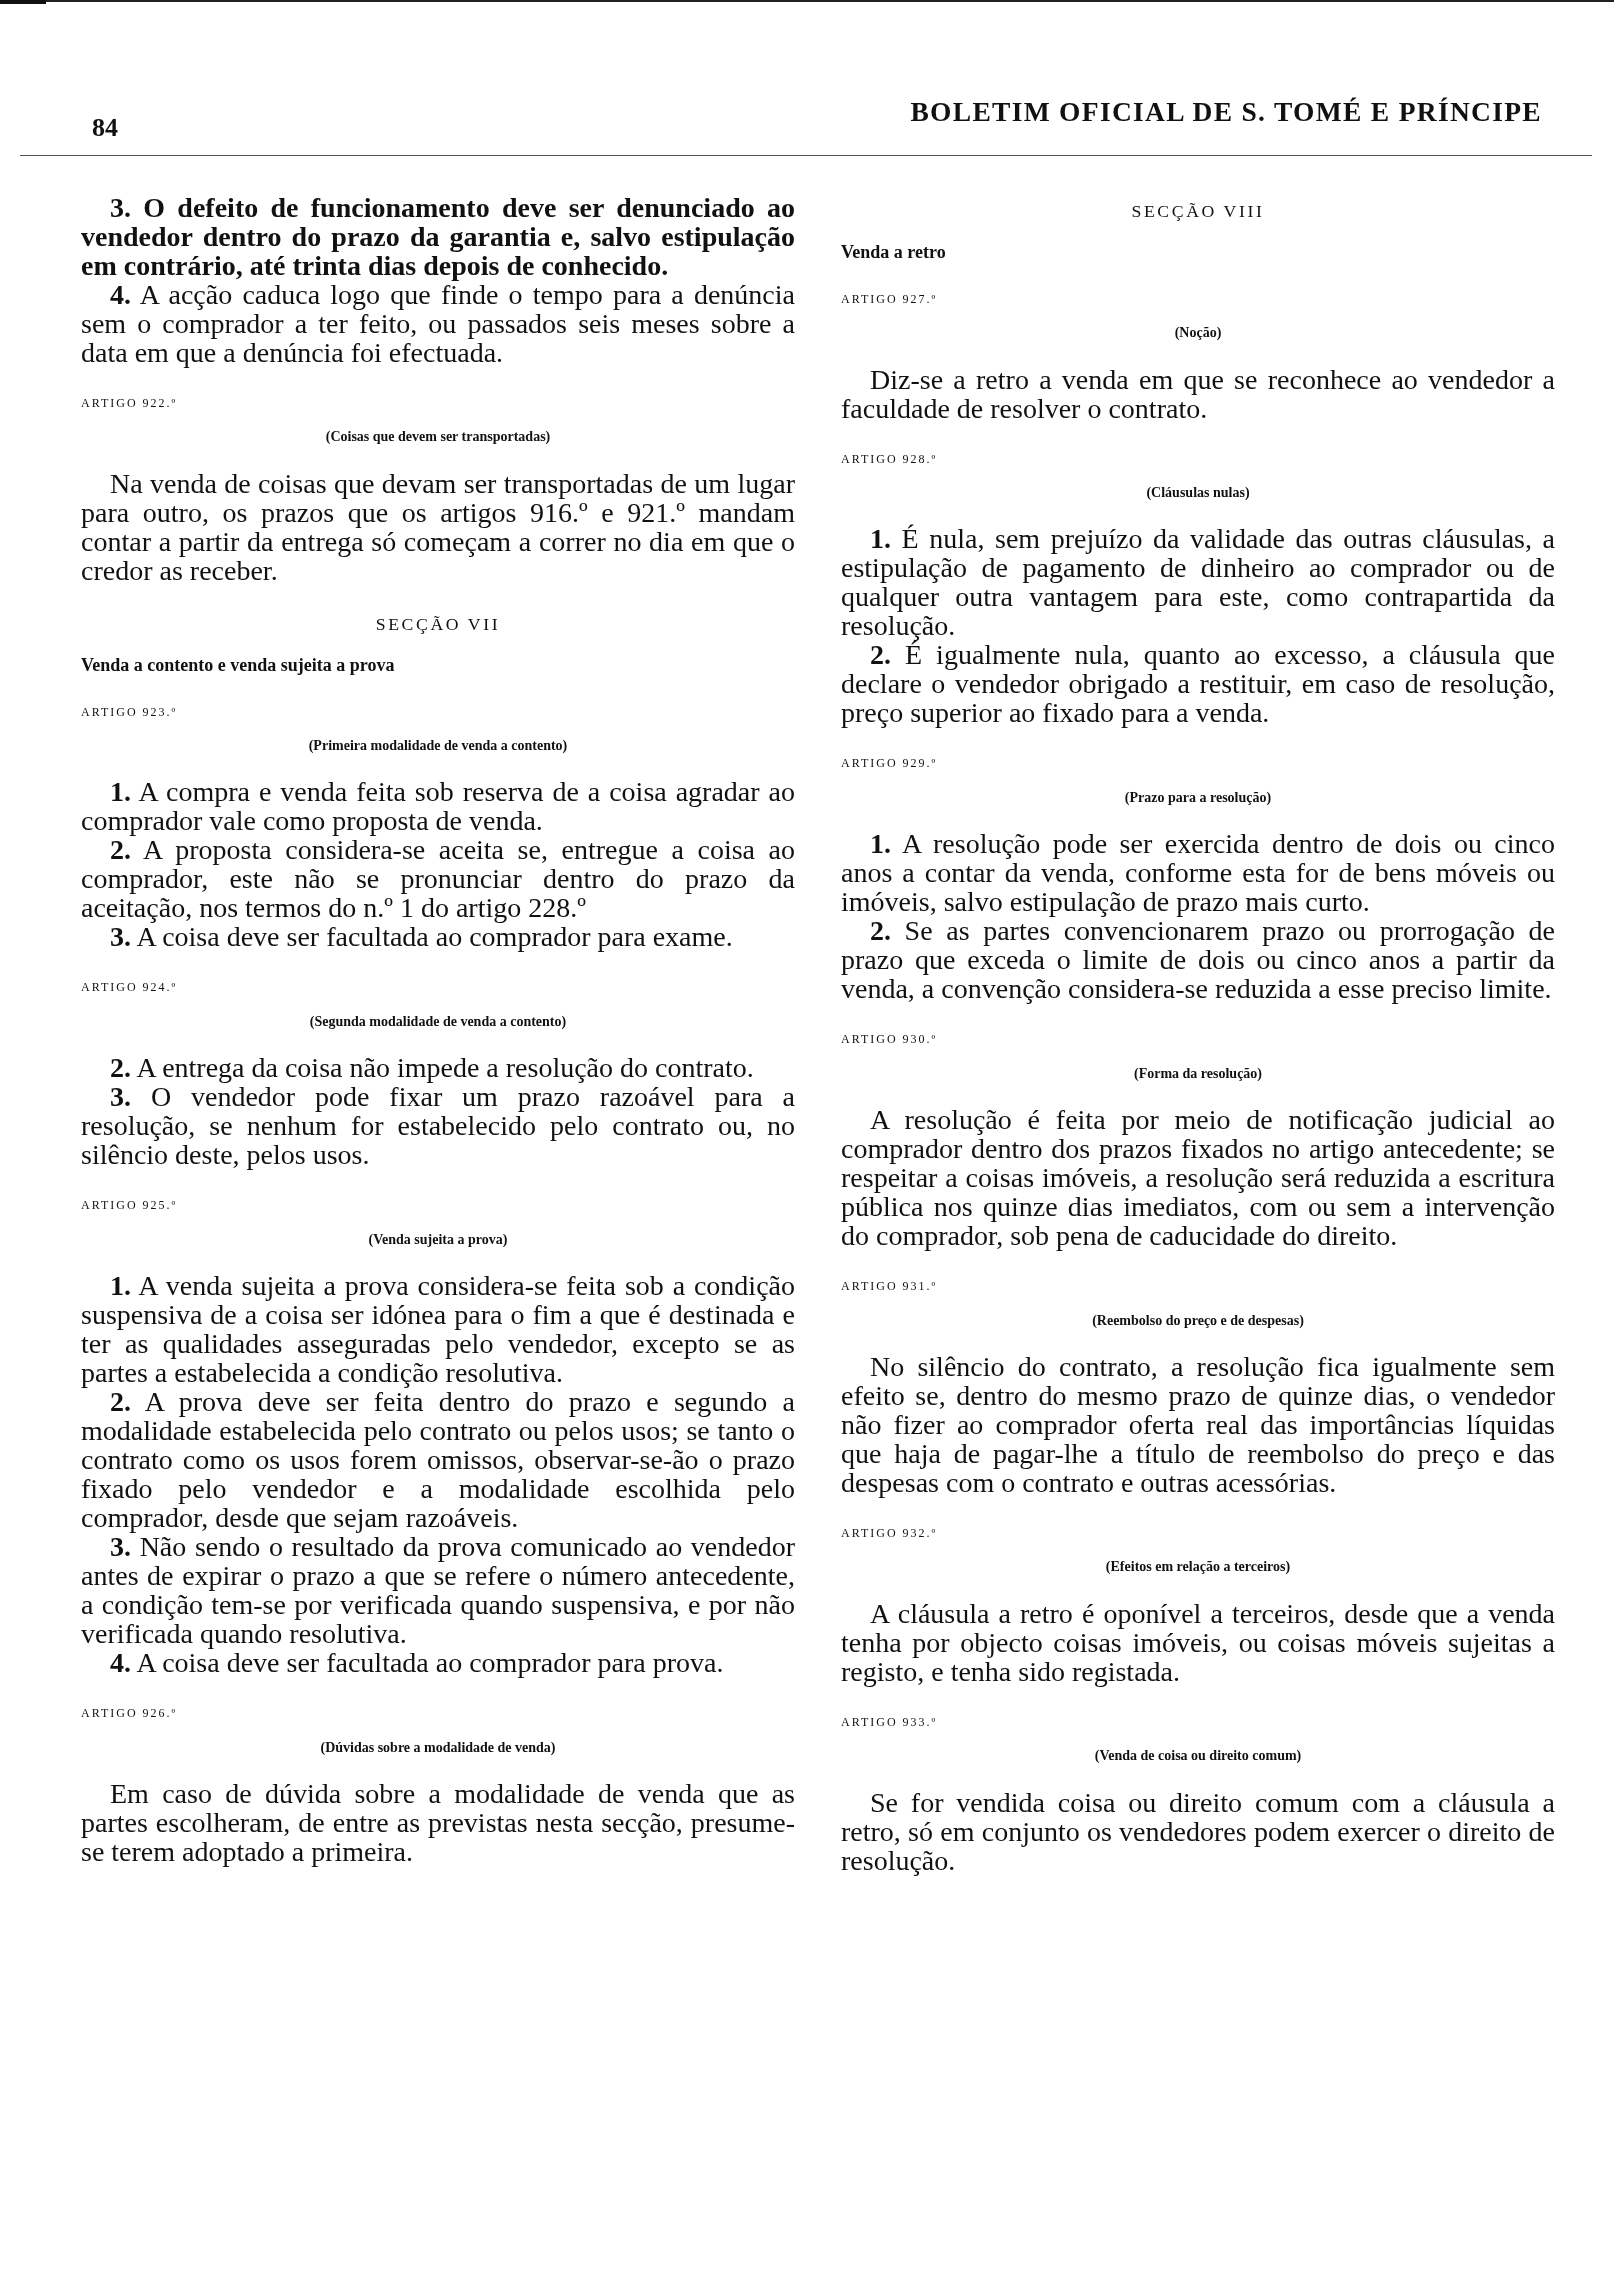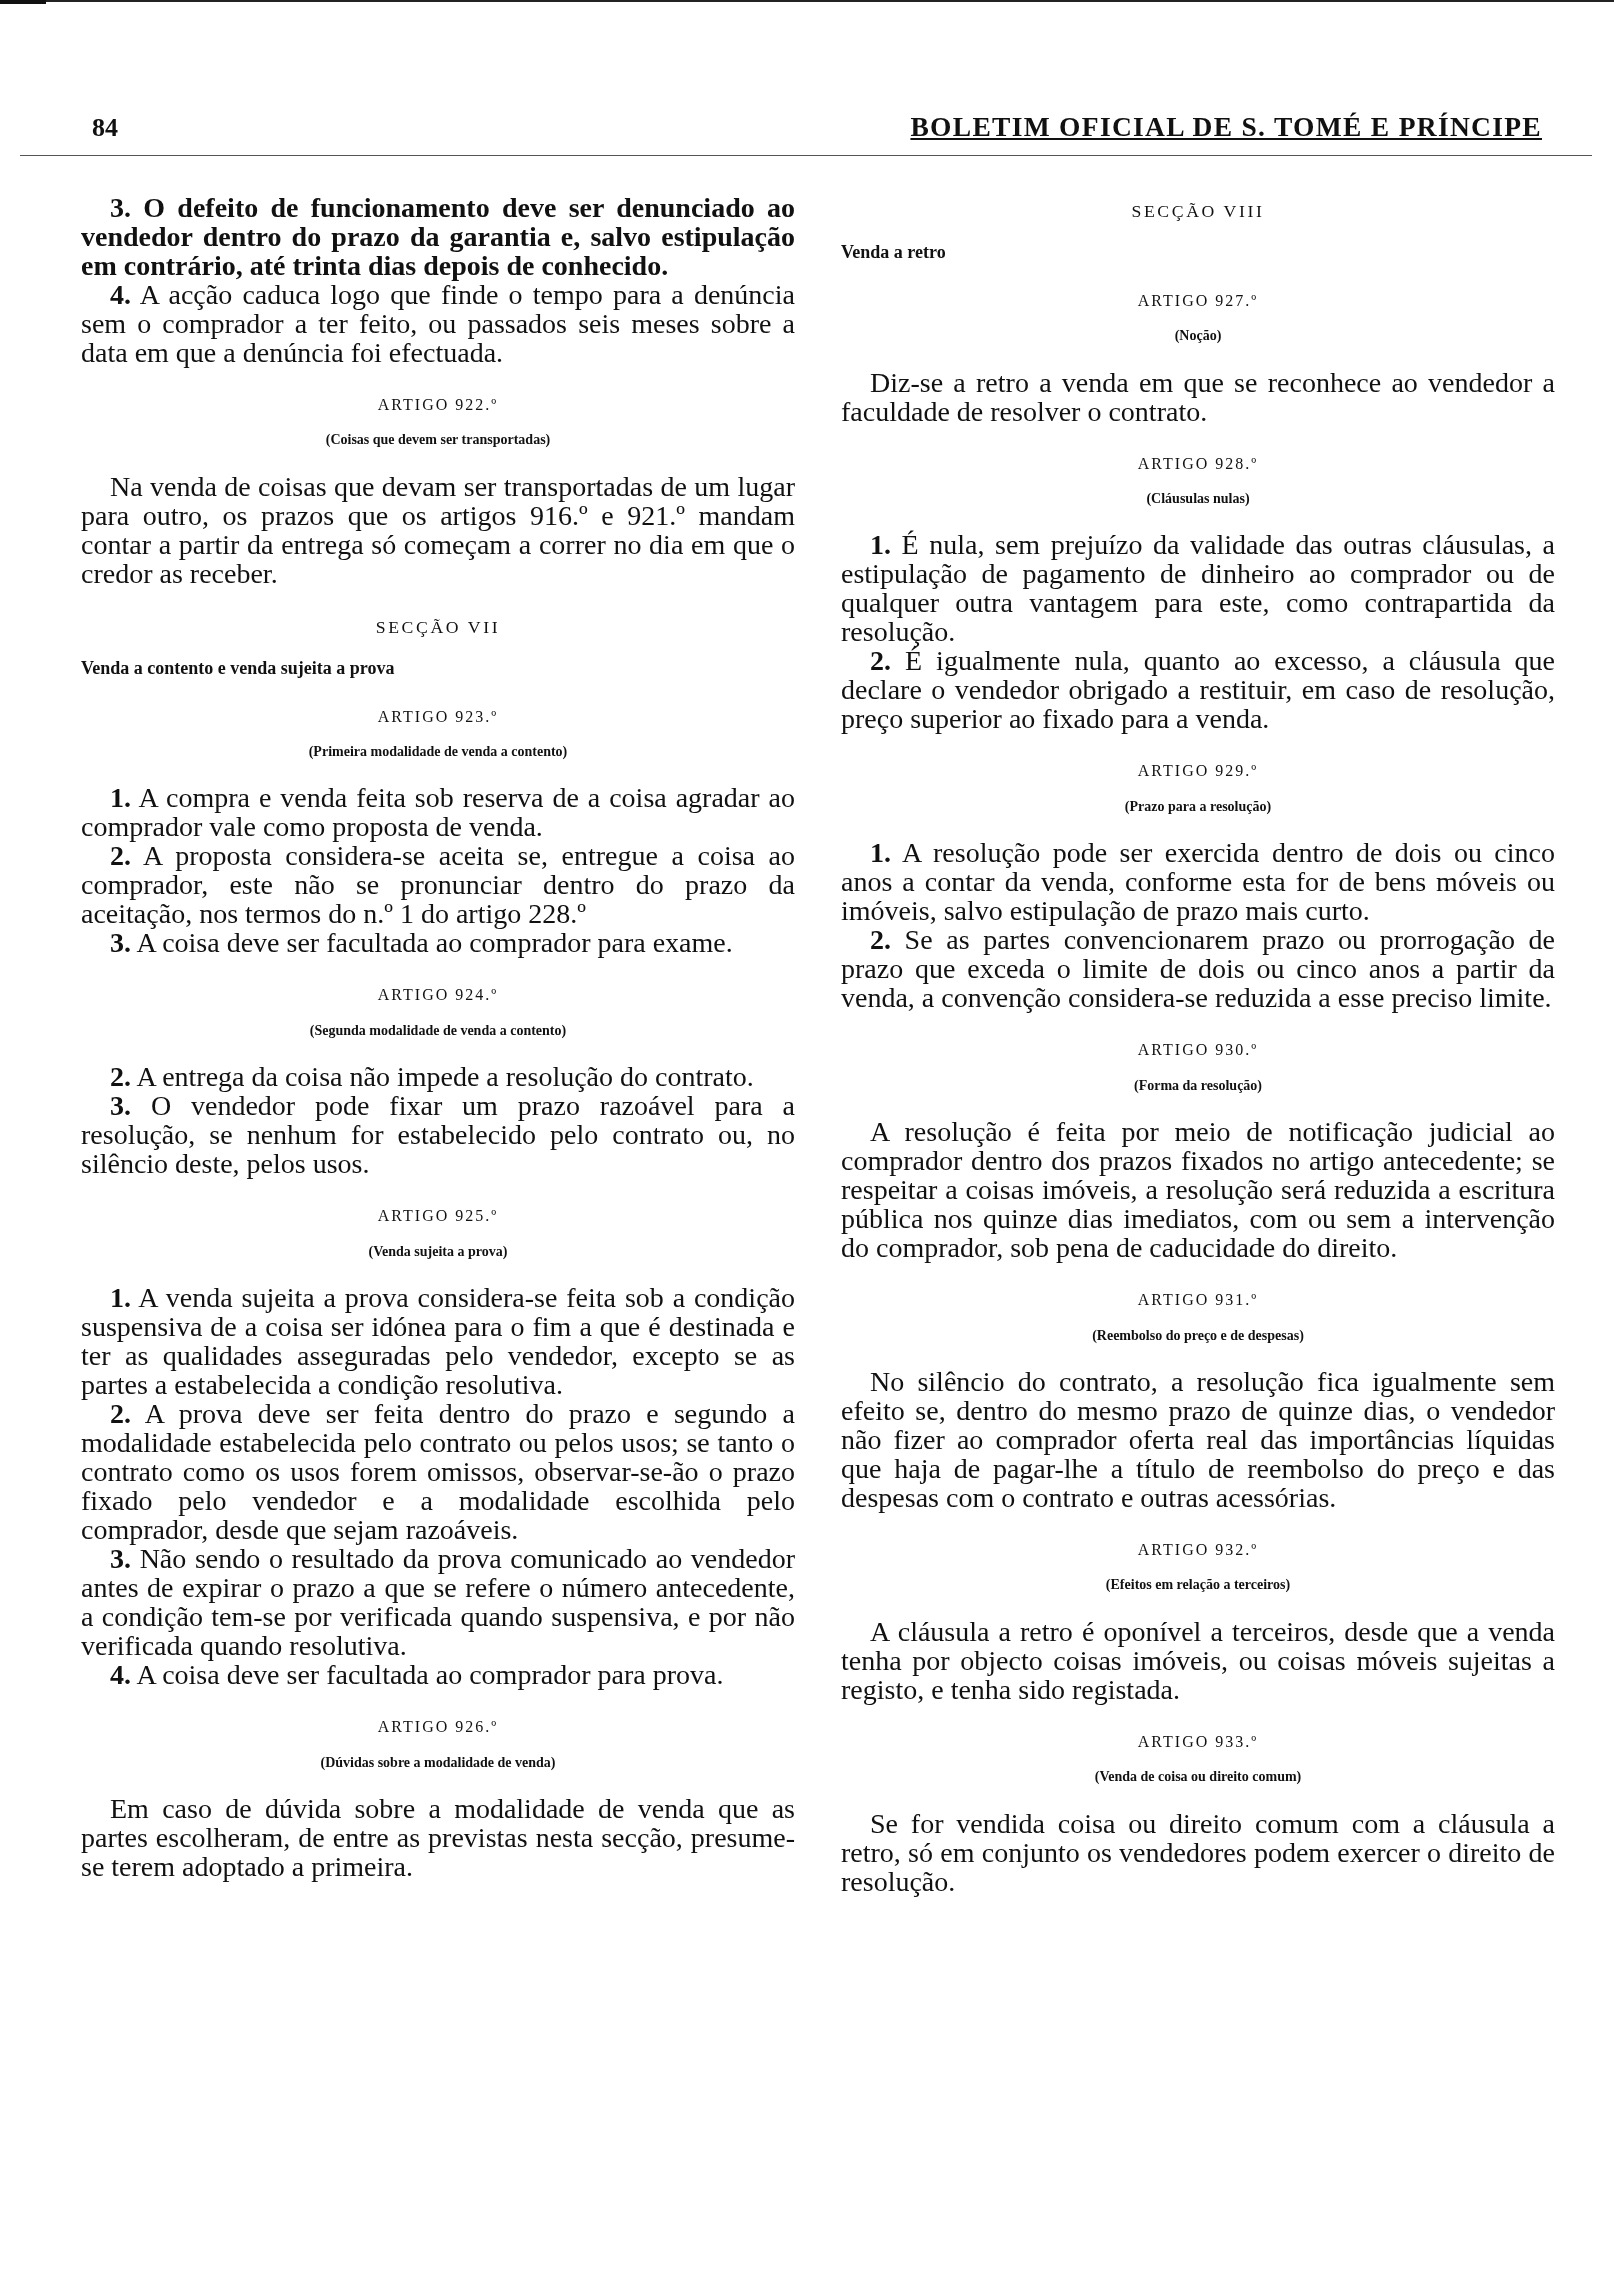--- a/index.html
+++ b/index.html
@@ -4,32 +4,32 @@
 <style>
   html, body { margin: 0; padding: 0; background: #ffffff; }
   body {
     width: 1614px; height: 2295px; position: relative; overflow: hidden;
     font-family: "Liberation Serif", "DejaVu Serif", serif; color: #111;
   }
   .top-rule { position: absolute; left: 0; top: 0; width: 1614px; height: 2px; background: #222; }
   .top-rule-short { position: absolute; left: 0; top: 0; width: 46px; height: 3.9px; background: #111; }
   .header { position: absolute; left: 0; top: 0; width: 1614px; height: 157px; }
   .page-num { position: absolute; left: 92px; top: 113px; font-size: 26px; font-weight: bold; }
-  .journal-title { position: absolute; right: 72px; top: 111px; font-size: 27.5px; font-weight: bold; letter-spacing: 1.3px; text-decoration: underline; }
+  .journal-title { position: absolute; right: 72px; top: 96px; font-size: 27.5px; font-weight: bold; letter-spacing: 1.3px; }
   .header-rule { position: absolute; left: 19.7px; top: 155px; width: 1572px; height: 1.3px; background: #555; }
   .col { position: absolute; top: 193px; }
   .col-left { left: 81px; width: 714px; }
   .col-right { left: 841px; width: 714px; }
   p.para {
     margin: 0; font-size: 28px; line-height: 29px; text-align: justify;
     text-indent: 29px; hyphens: manual;
   }
   p.para b.num { font-weight: bold; }
   .bold-para { font-weight: bold; }
-  .art-title { text-align: center; font-size: 16px; letter-spacing: 2px; margin: 29px 0 18.3px 0; }
+  .art-title { font-size: 12px; letter-spacing: 2px; margin: 29px 0 18.3px 0; }
   .art-sub { text-align: center; font-size: 14px; font-weight: bold; margin: 0 0 23.6px 0; }
   .sec-title { text-align: center; font-size: 17.7px; letter-spacing: 2.6px; margin: 29px 0 19.7px 0; }
   .sec-sub { font-size: 18px; font-weight: bold; margin: 0 0 6.6px 0; }
   .first-block { margin-top: 0; }
 </style>
 </head>
 <body>
 
 <div class="top-rule"></div>
 <div class="top-rule-short"></div>

